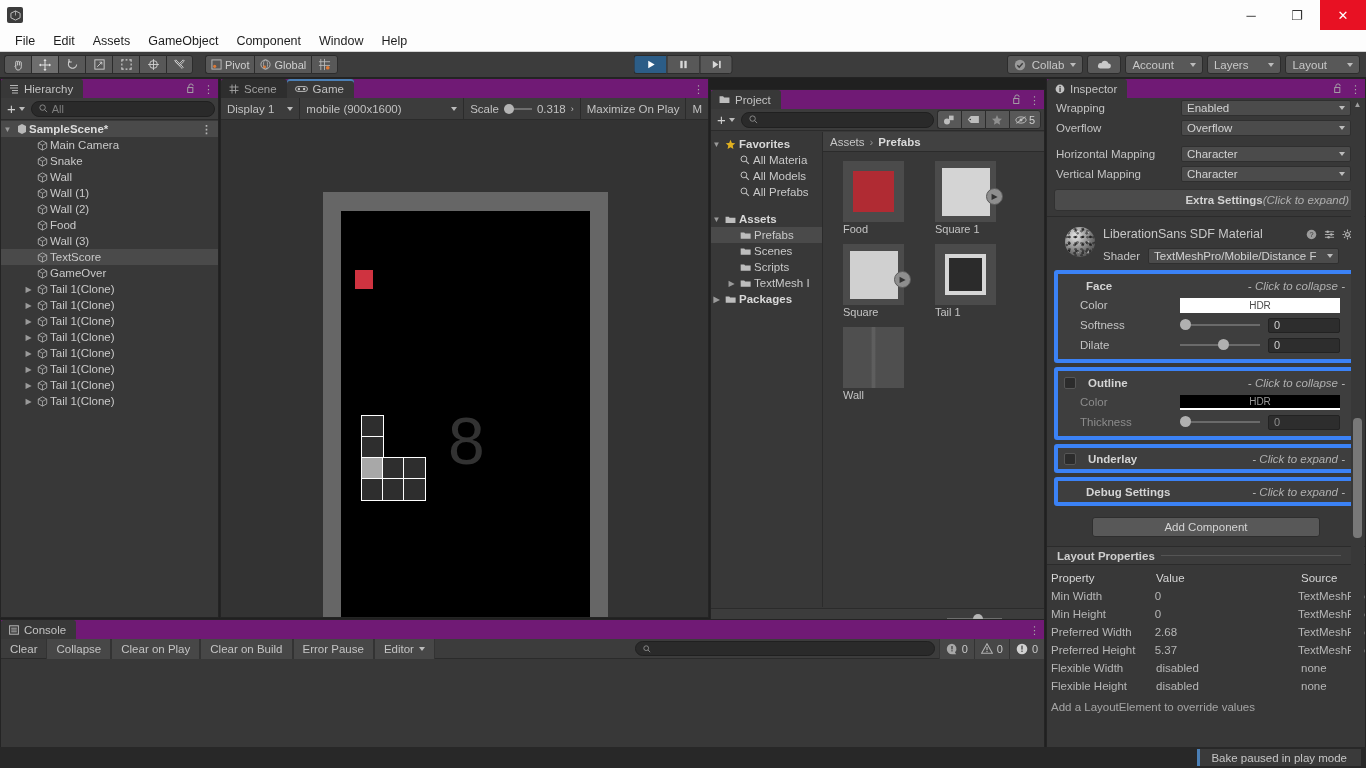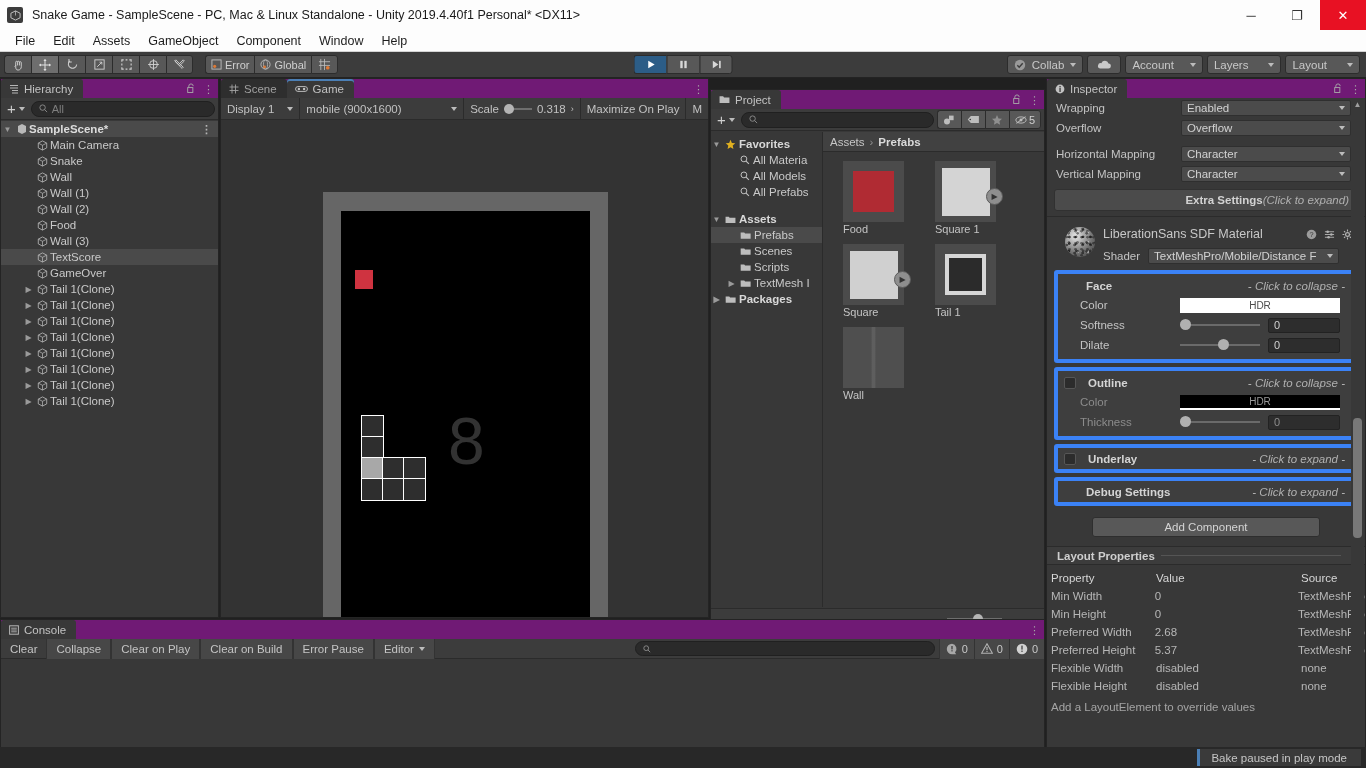--- a/index.html
+++ b/index.html
@@ -322,21 +322,20 @@
 </head>
 <body>
 
 <div id="titlebar">
   <div class="tb-icon">
     <svg width="11" height="11" viewBox="0 0 12 12">
         <polygon points="6,1 11,3.5 11,8.5 6,11 1,8.5 1,3.5" fill="none" stroke="#c8c8c8" stroke-width="1"></polygon>
         <line x1="6" y1="1" x2="6" y2="6" stroke="#c8c8c8" stroke-width="0.8"></line>
       </svg>
   </div>
-  <div class="tb-title">Snake Game - SampleScene - PC, Mac &amp; Linux Standalone - Unity 2019.4.40f1 Personal* &lt;DX11&gt;</div>
   <div id="win-controls">
     <div class="wc">─</div>
     <div class="wc">❐</div>
     <div class="wc close">✕</div>
   </div>
 </div>
 
 <div id="menubar">
   <div class="mi">File</div>
   <div class="mi">Edit</div>
@@ -393,21 +392,21 @@
   </div>
   <div class="tb-sep"></div>
   <div class="tgroup">
     <div class="tbtn first">
       <span class="ic" style="margin-right:3px">
         <svg width="11" height="11" viewBox="0 0 12 12">
             <rect x="1" y="1" width="10" height="10" fill="none" stroke="#bdbdbd" stroke-width="1"></rect>
             <circle cx="4" cy="8" r="1.7" fill="#e07a35"></circle>
           </svg>
       </span>
-      <span>Error</span>
+      <span>Pivot</span>
     </div>
     <div class="tbtn">
       <span class="ic" style="margin-right:3px">
         <svg width="11" height="11" viewBox="0 0 12 12">
             <circle cx="6" cy="6" r="5" fill="none" stroke="#bdbdbd" stroke-width="1"></circle>
             <ellipse cx="6" cy="6" rx="2.2" ry="5" fill="none" stroke="#bdbdbd" stroke-width="0.8"></ellipse>
             <circle cx="5" cy="8.6" r="1.5" fill="#e07a35"></circle>
           </svg>
       </span>
       <span>Global</span>

